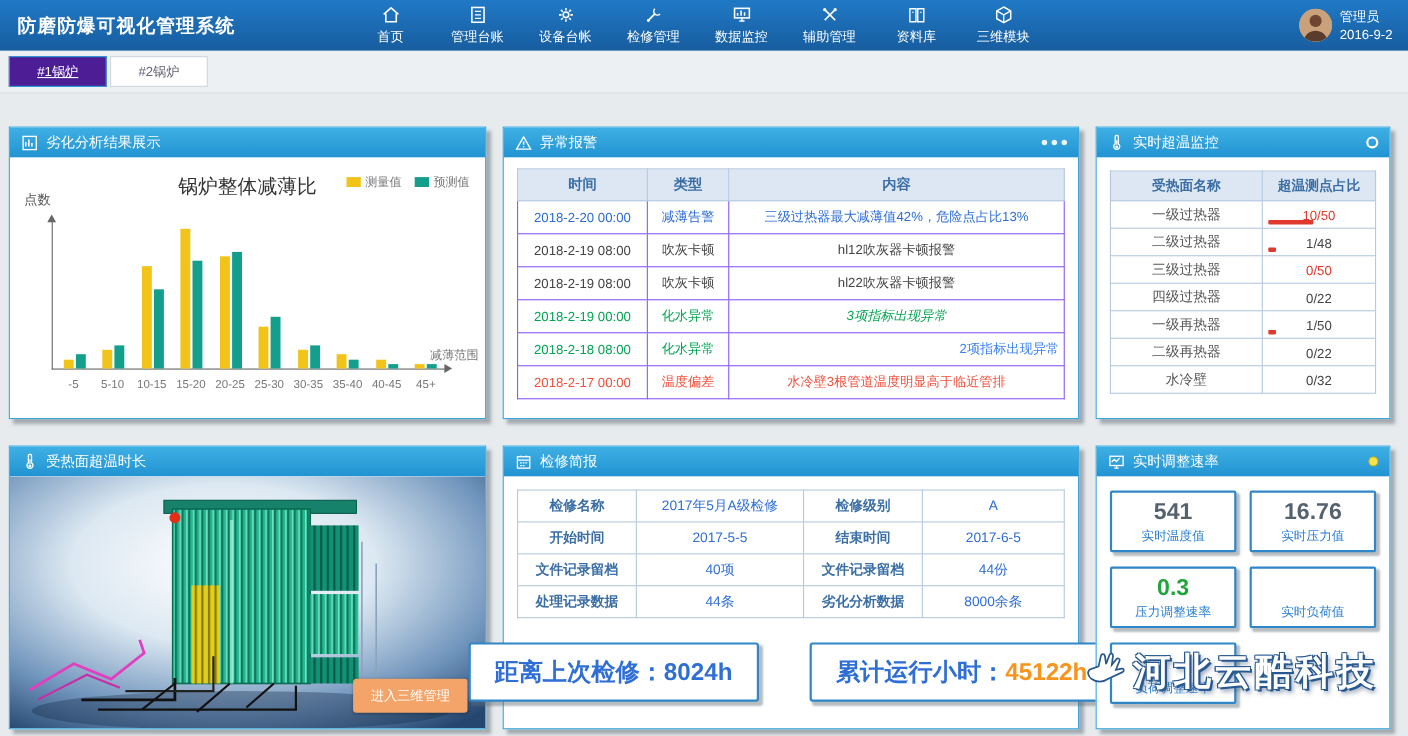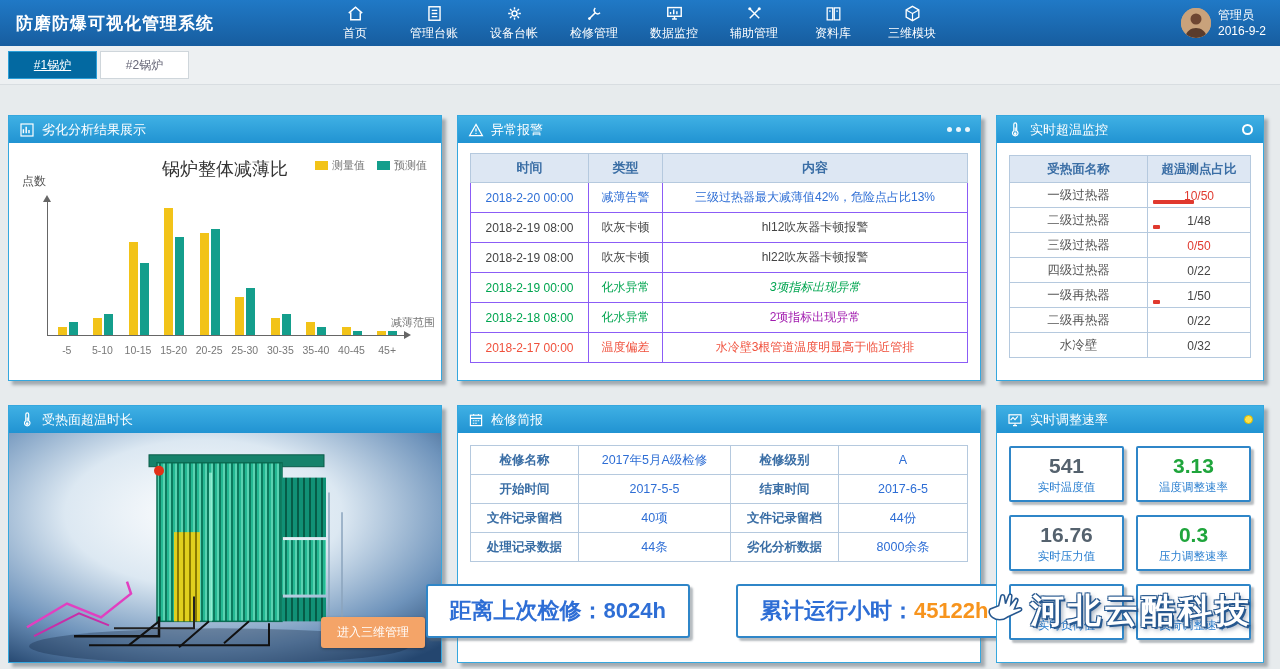--- a/index.html
+++ b/index.html
@@ -18,21 +18,21 @@
   .nav-icon svg { width:100%; height:100%; display:block; }
   .nav-label { font-size:12px; margin-top:2px; white-space:nowrap; }
   .user-box { margin-left:auto; margin-right:14px; display:flex; align-items:center; gap:7px; color:#fff; }
   .avatar { width:30px; height:30px; border-radius:50%; overflow:hidden; background:#c9a27b; flex:0 0 30px; }
   .avatar svg { width:100%; height:100%; display:block; }
   .user-meta { font-size:12px; line-height:1.35; }
   
   .tab-bar { height:39px; background:#edf0f2; border-bottom:1px solid #d8dde1; display:flex; align-items:center; padding-left:8px; gap:3px; }
   .tab { min-width:89px; height:28px; background:#fff; border:1px solid #cfd6db; color:#667; font-size:12px;
     display:flex; align-items:center; justify-content:center; cursor:pointer; }
-  .tab.active { background:#0369a1; border-color:#2b9fd8; color:#fff;text-decoration:underline; }
+  .tab.active { background:#4c1d95; border-color:#2b9fd8; color:#fff;text-decoration:underline; }
   
   .content { display:grid; grid-template-columns:434px 524px 268px; grid-template-rows:266px 258px;
     gap:24px 15px; padding:30px 7px 0 8px; }
   .panel { position:relative; background:#fff; border:1px solid #35a7de;
     box-shadow:4px 4px 3px rgba(96,106,116,0.5); display:flex; flex-direction:column; }
   .panel-header { flex:0 0 27px; background:linear-gradient(180deg,#3fb0e4,#2193d2); display:flex;
     align-items:center; gap:7px; padding:0 10px; color:#fff; font-size:13px; }
   .panel-icon { width:16px; height:16px; }
   .panel-icon svg { width:100%; height:100%; display:block; }
   .ph-right { margin-left:auto; display:flex; align-items:center; gap:4px; }
@@ -330,21 +330,21 @@
               <td style="color: rgb(68, 68, 68);">hl22吹灰器卡顿报警</td>
             </tr>
             <tr>
               <td style="color: rgb(0, 165, 80);">2018-2-19 00:00</td>
               <td style="color: rgb(0, 165, 80);">化水异常</td>
               <td style="color: rgb(0, 165, 80); font-style: italic;">3项指标出现异常</td>
             </tr>
             <tr>
               <td style="color: rgb(0, 165, 80);">2018-2-18 08:00</td>
               <td style="color: rgb(0, 165, 80);">化水异常</td>
-              <td style="color: #a21caf;">2项指标出现异常</td>
+              <td style="color: #3b82f6; text-align: right;">2项指标出现异常</td>
             </tr>
             <tr>
               <td style="color: rgb(240, 80, 60);">2018-2-17 00:00</td>
               <td style="color: rgb(240, 80, 60);">温度偏差</td>
               <td style="color: rgb(240, 80, 60);">水冷壁3根管道温度明显高于临近管排</td>
             </tr>
           </tbody>
       </table>
     </div>
   </div>
@@ -549,24 +549,20 @@
         <span class="dot-yellow"></span>
       </span>
     </div>
     <div class="panel-body">
       <div class="stats-grid">
           <div class="stat-box">
             <div class="stat-value" style="color: rgb(85, 98, 110);">541</div>
             <div class="stat-label">实时温度值</div>
           </div>
           <div class="stat-box">
-            <div class="stat-value" style="color: rgb(31, 165, 60);">3.13</div>
-            <div class="stat-label">温度调整速率</div>
-          </div>
-          <div class="stat-box">
             <div class="stat-value" style="color: rgb(85, 98, 110);">16.76</div>
             <div class="stat-label">实时压力值</div>
           </div>
           <div class="stat-box">
             <div class="stat-value" style="color: rgb(31, 165, 60);">0.3</div>
             <div class="stat-label">压力调整速率</div>
           </div>
           <div class="stat-box">
             <div class="stat-value" style="color: rgb(85, 98, 110);"></div>
             <div class="stat-label">实时负荷值</div>

